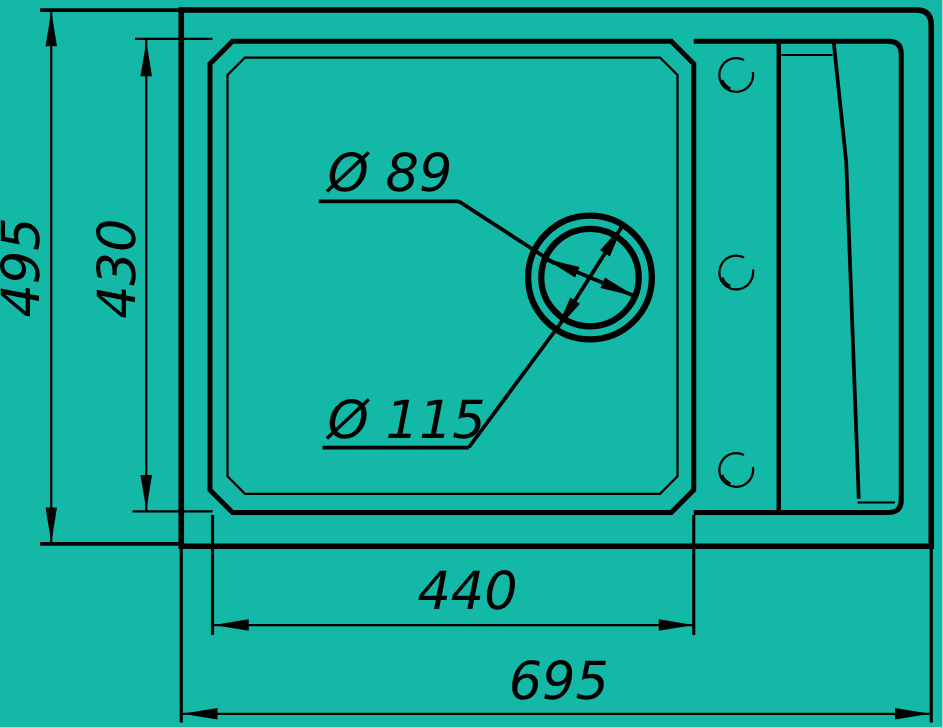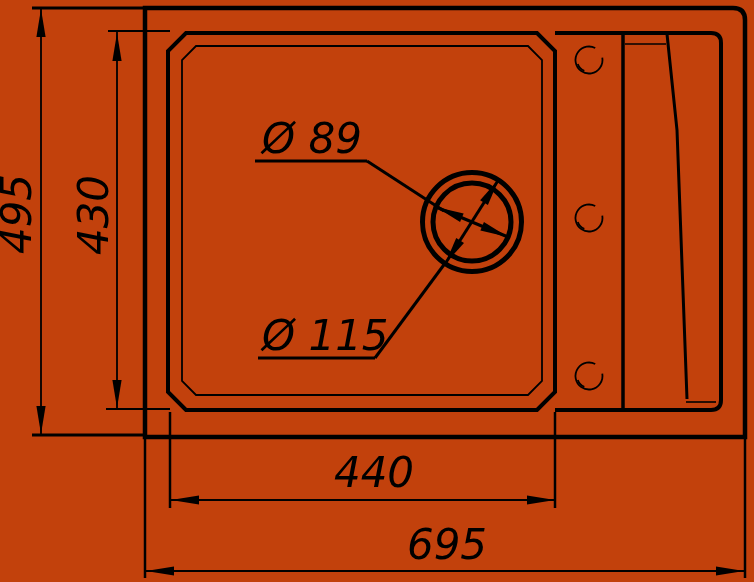--- a/index.html
+++ b/index.html
@@ -1,20 +1,20 @@
 <!DOCTYPE html>
 <html><head>
 <meta charset="utf-8">
 <style>
   html, body { margin: 0; padding: 0; background: #ffffff; }
   .canvas {
     position: relative;
     width: 754px;
     height: 582px;
-    background: #c2410c;
+    background: #14b8a6;
     overflow: hidden;
     font-family: "DejaVu Sans", sans-serif;
   }
   svg { display: block; }
   .thick  { stroke: #000; stroke-width: 4;   fill: none; stroke-linejoin: miter; stroke-linecap: butt; }
   .outer  { stroke: #000; stroke-width: 4.5; fill: none; }
   .thin   { stroke: #000; stroke-width: 1.8; fill: none; }
   .hair   { stroke: #000; stroke-width: 1.6; fill: none; }
   .mid    { stroke: #000; stroke-width: 3;   fill: none; }
   .mid2   { stroke: #000; stroke-width: 3.5; fill: none; }

